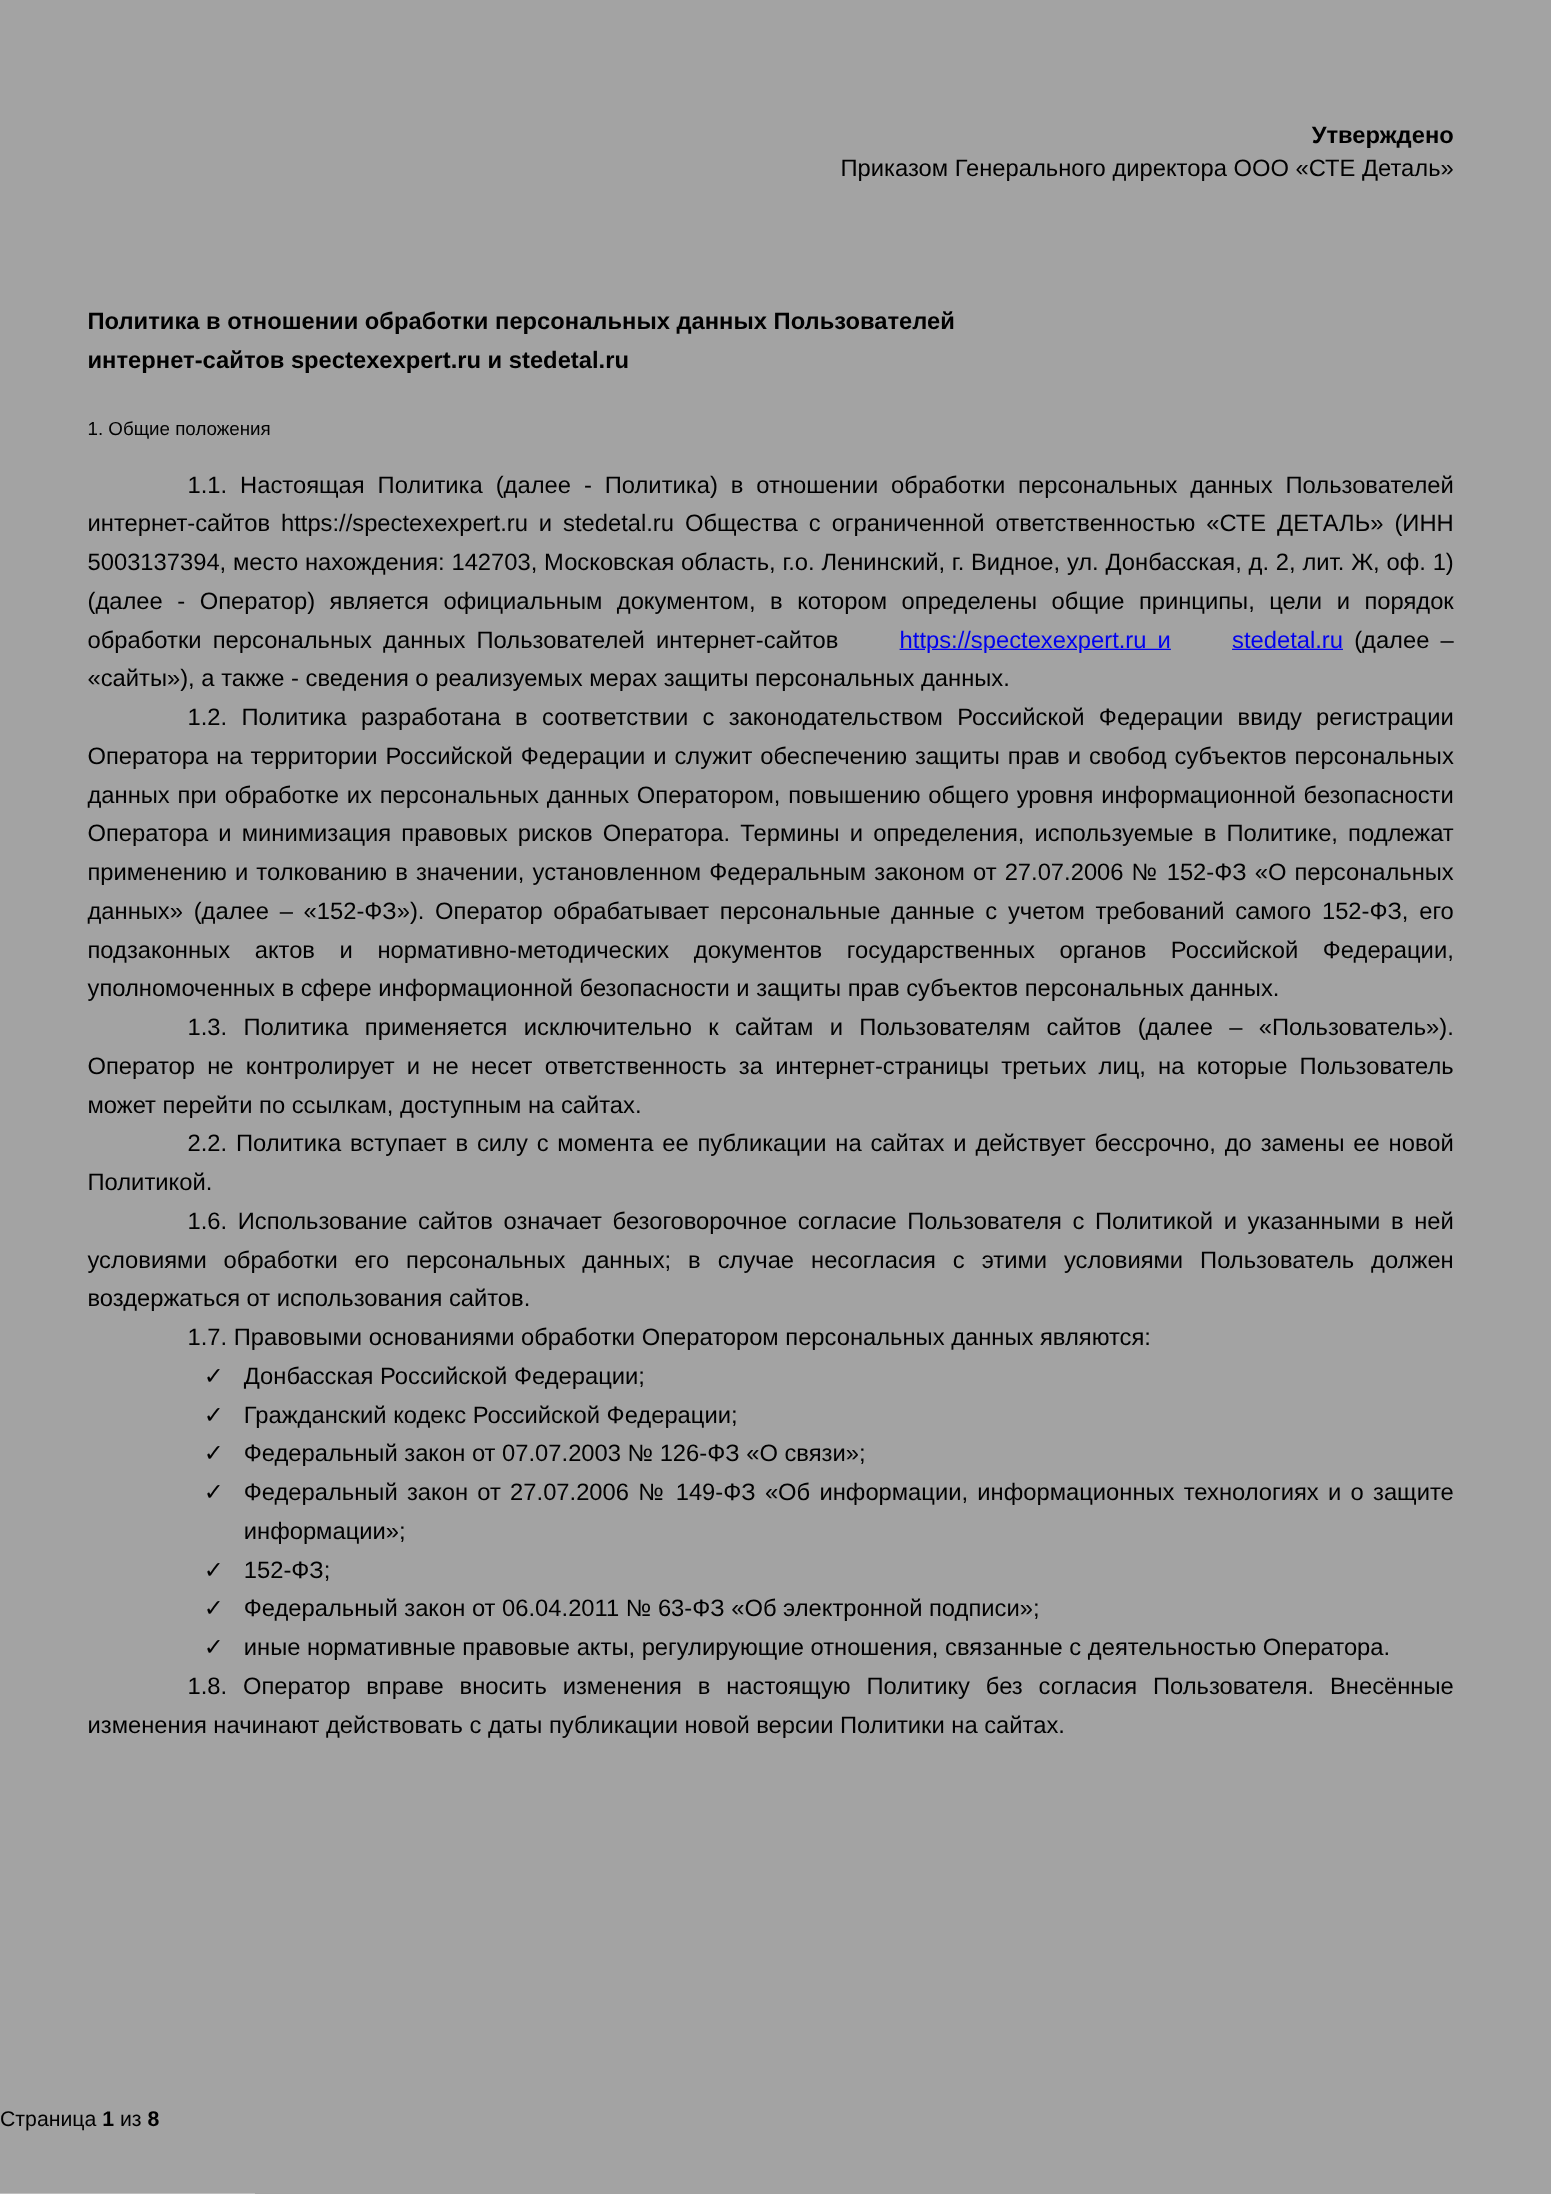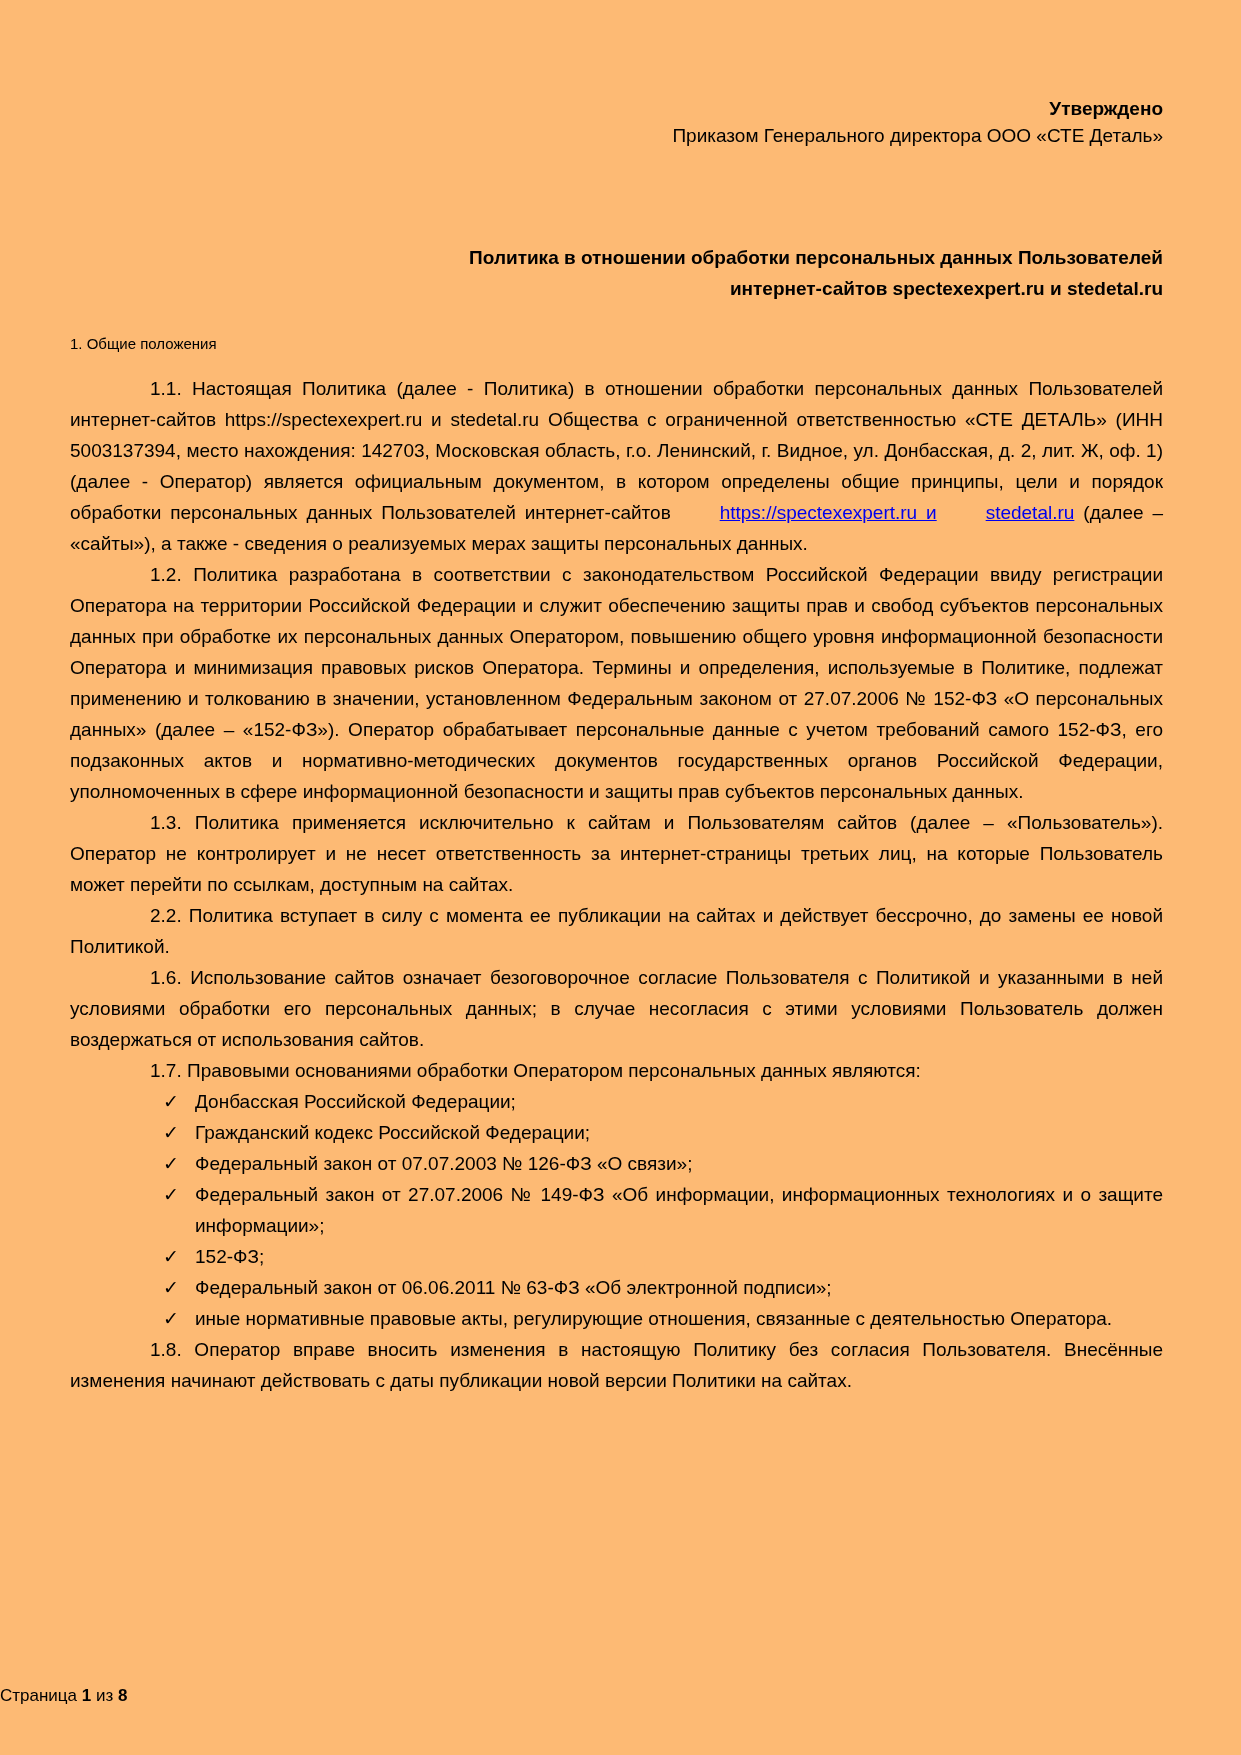--- a/index.html
+++ b/index.html
@@ -1,36 +1,36 @@
 <!DOCTYPE html>
 <html lang="ru"><head>
 <meta charset="utf-8">
 <style>
   html, body { margin: 0; padding: 0; background: #e8e8e8; }
   .page {
     position: relative;
     width: 1241px;
     height: 1755px;
     margin: 0 auto;
-    background: #fdba74;
+    background: #a3a3a3;
     color: #000000;
     font-family: "Liberation Sans", sans-serif;
     font-size: 19px;
     box-sizing: border-box;
     padding: 95px 78px 0 70px;
     overflow: hidden;
   }
   .approval {
     text-align: right;
     line-height: 27px;
   }
   .approval .bold { font-weight: bold; }
   .doc-title {
     margin: 93px 0 0 0;
-    text-align: right;
+    text-align: left;
     font-weight: bold;
     font-size: 19px;
     line-height: 31px;
   }
   .section-heading {
     margin: 24px 0 14px 0;
     text-align: left;
     font-weight: normal;
     font-size: 15px;
     line-height: 31px;
@@ -117,21 +117,21 @@
     <li>
       <span class="check">✓</span>
       <span>Федеральный закон от 27.07.2006 № 149-ФЗ «Об информации, информационных технологиях и о защите информации»;</span>
     </li>
     <li>
       <span class="check">✓</span>
       <span>152-ФЗ;</span>
     </li>
     <li>
       <span class="check">✓</span>
-      <span>Федеральный закон от 06.06.2011 № 63-ФЗ «Об электронной подписи»;</span>
+      <span>Федеральный закон от 06.04.2011 № 63-ФЗ «Об электронной подписи»;</span>
     </li>
     <li>
       <span class="check">✓</span>
       <span>иные нормативные правовые акты, регулирующие отношения, связанные с деятельностью Оператора.</span>
     </li>
   </ul>
 
   <p class="body-par">1.8. Оператор вправе вносить изменения в настоящую Политику без согласия Пользователя. Внесённые изменения начинают действовать с даты публикации новой версии Политики на сайтах.</p>
 
   <div class="page-footer">

